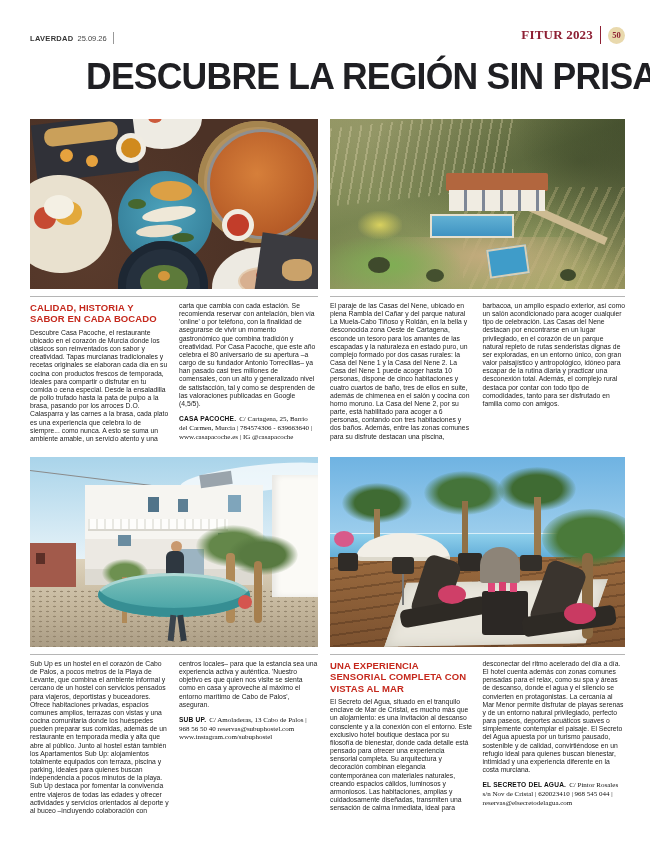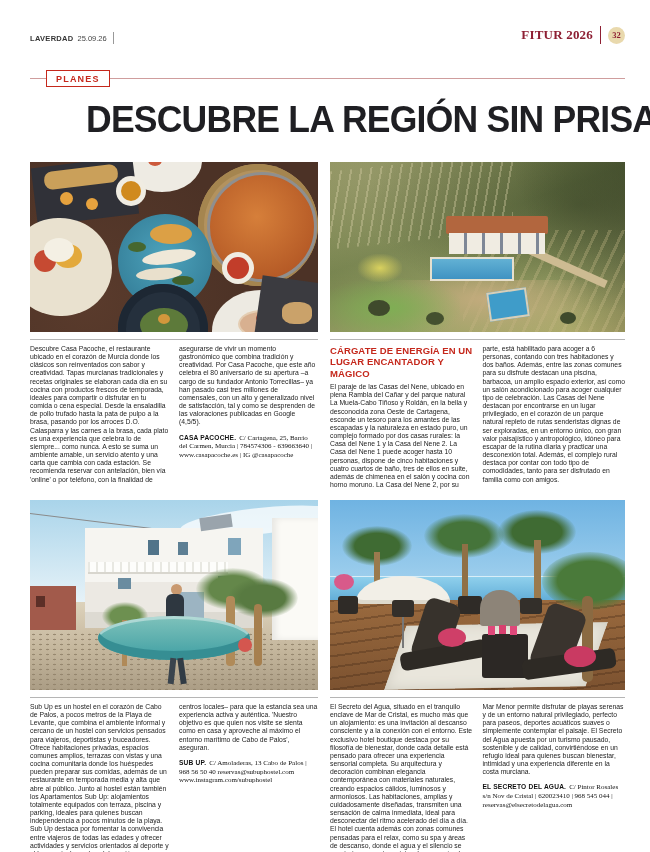--- a/index.html
+++ b/index.html
@@ -187,31 +187,26 @@
 
 <div class="page">
 
   <div class="masthead">
     <div class="mh-left">
       <span class="mh-paper">LAVERDAD</span>
       <span class="mh-date">25.09.26</span>
       <span class="mh-bar"></span>
     </div>
     <div class="mh-right">
-      <span class="mh-section">FITUR 2026</span>
+      <span class="mh-section">FITUR 2023</span>
       <span class="mh-vline"></span>
-      <span class="page-badge">32</span>
+      <span class="page-badge">50</span>
     </div>
   </div>
 
-  <div class="kicker-row">
-    <span class="seg seg-l"></span>
-    <span class="kicker-box">PLANES</span>
-    <span class="seg seg-r"></span>
-  </div>
 
   <h1 class="title">DESCUBRE LA REGIÓN SIN PRISAS</h1>
 
   <div class="content">
 
     <div class="unit">
       <div class="photo ph-r1 ph-food">
         <div class="mat"></div>
         <div class="paella"></div>
         <div class="plate-top"></div>
@@ -238,20 +233,21 @@
         <div class="salad"></div>
         <div class="salad-fleck"></div>
         <div class="plate-br"></div>
         <div class="dish-br"></div>
         <div class="fleck-br"></div>
         <div class="slate"></div>
         <div class="bread"></div>
       </div>
       <div class="article">
         <div class="article-cols cols-r1">
+          <h3 class="art-heading">CALIDAD, HISTORIA Y SABOR EN CADA BOCADO</h3>
           <p class="art-body">Descubre Casa Pacoche, el restaurante ubicado en el corazón de Murcia donde los clásicos son reinventados con sabor y creatividad. Tapas murcianas tradicionales y recetas originales se elaboran cada día en su cocina con productos frescos de temporada, ideales para compartir o disfrutar en tu comida o cena especial. Desde la ensaladilla de pollo trufado hasta la pata de pulpo a la brasa, pasando por los arroces D.O. Calasparra y las carnes a la brasa, cada plato es una experiencia que celebra lo de siempre... como nunca. A esto se suma un ambiente amable, un servicio atento y una carta que cambia con cada estación. Se recomienda reservar con antelación, bien vía 'online' o por teléfono, con la finalidad de asegurarse de vivir un momento gastronómico que combina tradición y creatividad. Por Casa Pacoche, que este año celebra el 80 aniversario de su apertura –a cargo de su fundador Antonio Torrecillas– ya han pasado casi tres millones de comensales, con un alto y generalizado nivel de satisfacción, tal y como se desprenden de las valoraciones publicadas en Google (4,5/5).</p>
           <p class="art-contact"><span class="contact-name">CASA PACOCHE.</span><span>C/ Cartagena, 25, Barrio del Carmen, Murcia | 784574306 - 639663640 | www.casapacoche.es | IG @casapacoche</span></p>
         </div>
       </div>
     </div>
 
     <div class="unit">
       <div class="photo ph-r1 ph-aerial">
         <div class="terraces"></div>
         <div class="ridge"></div>
@@ -263,21 +259,20 @@
         <div class="roof"></div>
         <div class="walls"></div>
         <div class="pool-main"></div>
         <div class="pool-small"></div>
         <div class="tree1"></div>
         <div class="tree2"></div>
         <div class="tree3"></div>
       </div>
       <div class="article">
         <div class="article-cols cols-r1">
-          <h3 class="art-heading">CÁRGATE DE ENERGÍA EN UN LUGAR ENCANTADOR Y MÁGICO</h3>
           <p class="art-body">El paraje de las Casas del Nene, ubicado en plena Rambla del Cañar y del parque natural La Muela-Cabo Tiñoso y Roldán, en la bella y desconocida zona Oeste de Cartagena, esconde un tesoro para los amantes de las escapadas y la naturaleza en estado puro, un complejo formado por dos casas rurales: la Casa del Nene 1 y la Casa del Nene 2. La Casa del Nene 1 puede acoger hasta 10 personas, dispone de cinco habitaciones y cuatro cuartos de baño, tres de ellos en suite, además de chimenea en el salón y cocina con horno moruno. La Casa del Nene 2, por su parte, está habilitado para acoger a 6 personas, contando con tres habitaciones y dos baños. Además, entre las zonas comunes para su disfrute destacan una piscina, barbacoa, un amplio espacio exterior, así como un salón acondicionado para acoger cualquier tipo de celebración. Las Casas del Nene destacan por encontrarse en un lugar privilegiado, en el corazón de un parque natural repleto de rutas senderistas dignas de ser exploradas, en un entorno único, con gran valor paisajístico y antropológico, idóneo para escapar de la rutina diaria y practicar una desconexión total. Además, el complejo rural destaca por contar con todo tipo de comodidades, tanto para ser disfrutado en familia como con amigos.</p>
 
         </div>
       </div>
     </div>
 
     <div class="unit">
       <div class="photo ph-r2 ph-hostel">
         <div class="sky"></div>
         <div class="cloud"></div>
@@ -345,20 +340,21 @@
         <div class="table"></div>
         <div class="cup1"></div>
         <div class="cup2"></div>
         <div class="cup3"></div>
         <div class="ln2-back"></div>
         <div class="ln2-seat"></div>
         <div class="cush2"></div>
       </div>
       <div class="article">
         <div class="article-cols cols-r2">
+          <h3 class="art-heading">UNA EXPERIENCIA SENSORIAL COMPLETA CON VISTAS AL MAR</h3>
           <p class="art-body">El Secreto del Agua, situado en el tranquilo enclave de Mar de Cristal, es mucho más que un alojamiento: es una invitación al descanso consciente y a la conexión con el entorno. Este exclusivo hotel boutique destaca por su filosofía de bienestar, donde cada detalle está pensado para ofrecer una experiencia sensorial completa. Su arquitectura y decoración combinan elegancia contemporánea con materiales naturales, creando espacios cálidos, luminosos y armoniosos. Las habitaciones, amplias y cuidadosamente diseñadas, transmiten una sensación de calma inmediata, ideal para desconectar del ritmo acelerado del día a día. El hotel cuenta además con zonas comunes pensadas para el relax, como su spa y áreas de descanso, donde el agua y el silencio se convierten en protagonistas. La cercanía al Mar Menor permite disfrutar de playas serenas y de un entorno natural privilegiado, perfecto para paseos, deportes acuáticos suaves o simplemente contemplar el paisaje. El Secreto del Agua apuesta por un turismo pausado, sostenible y de calidad, convirtiéndose en un refugio ideal para quienes buscan bienestar, intimidad y una experiencia diferente en la costa murciana.</p>
           <p class="art-contact"><span class="contact-name">EL SECRETO DEL AGUA.</span><span>C/ Pintor Rosales s/n Nov de Cristal | 620023410 | 968 545 044 | reservas@elsecretodelagua.com</span></p>
         </div>
       </div>
     </div>
 
   </div>
 </div>
 
 </body></html>

